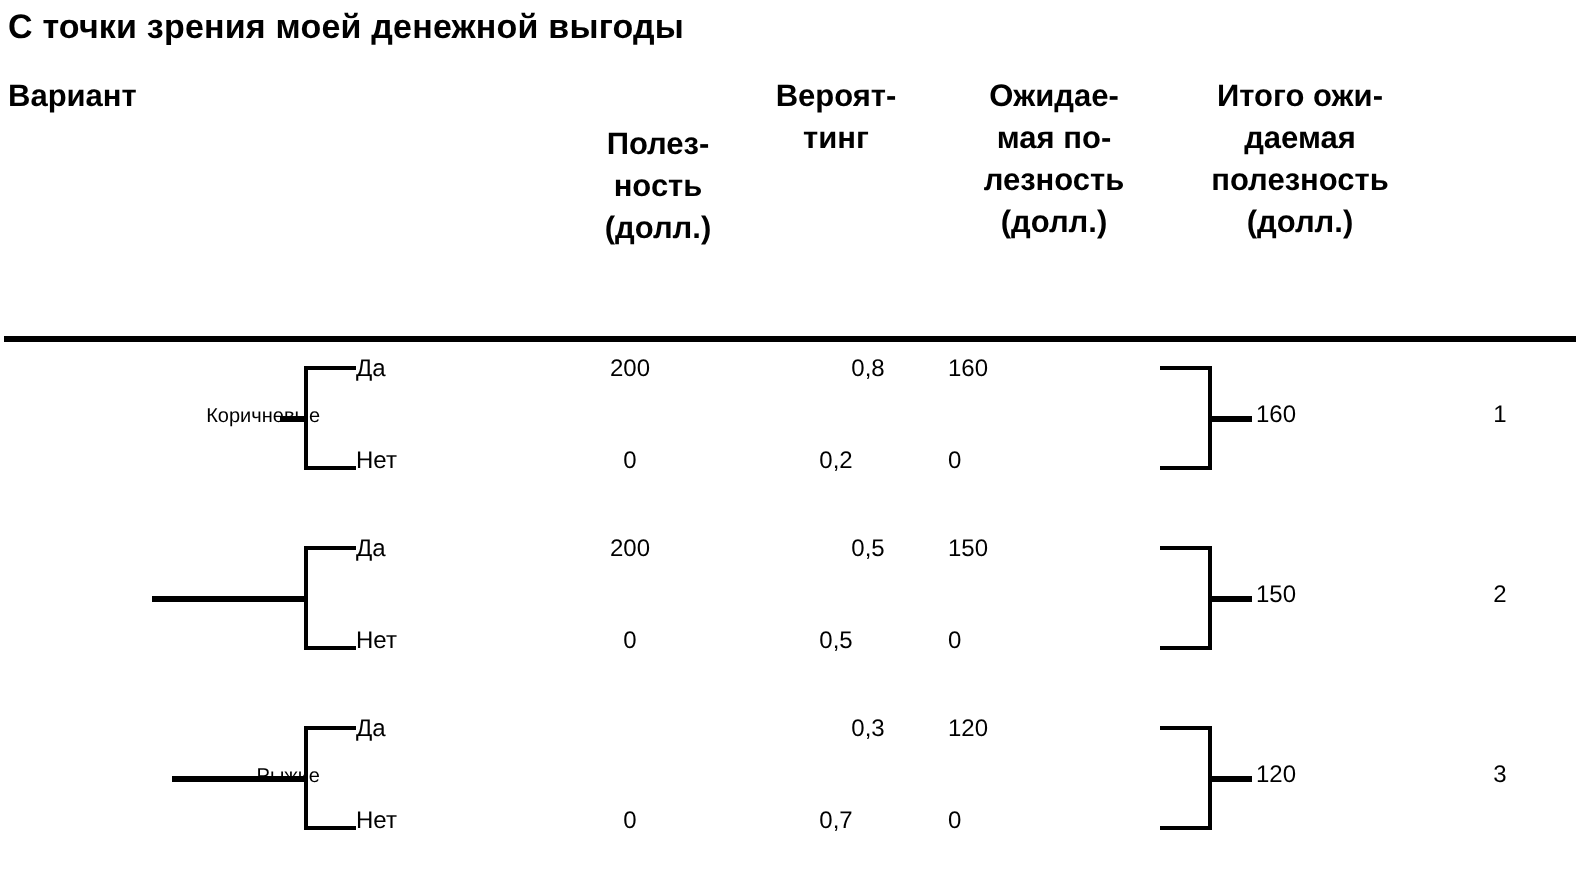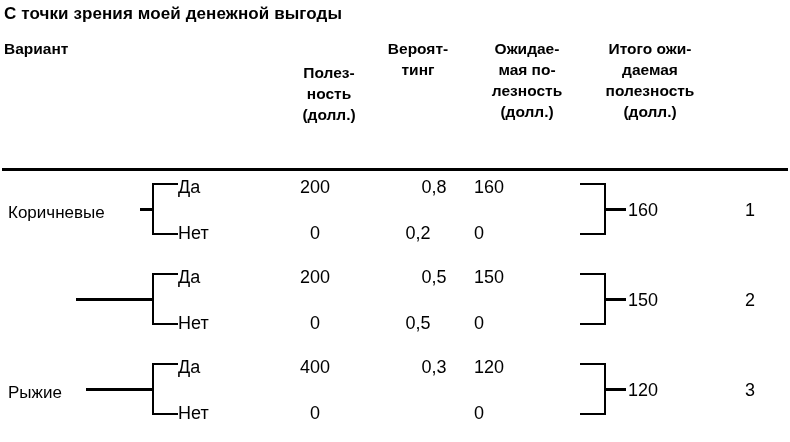--- a/index.html
+++ b/index.html
@@ -79,30 +79,30 @@
     left: 0;
     width: 790px;
     height: 88px;
   }
   .row-0 { top: 0px; }
   .row-1 { top: 90px; }
   .row-2 { top: 180px; }
 
   .cell {
     position: absolute;
-    font-size: 18px;
+    font-size: 12px;
     text-align: center;
   }
 
   .c-variant {
-    left: 8px;
+    left: 20px;
     width: 140px;
     top: 32px;
-    text-align: left;
-    font-size: 17px;
+    text-align: right;
+    font-size: 10px;
   }
   .c-yes  { left: 178px; width: 64px; top: 6px;  text-align: left; }
   .c-no   { left: 178px; width: 64px; top: 52px; text-align: left; }
 
   .c-util-yes  { left: 262px; width: 106px; top: 6px;  }
   .c-util-no   { left: 262px; width: 106px; top: 52px; }
   .c-prob-yes  { left: 384px; width: 100px; top: 6px;  }
   .c-prob-no   { left: 368px; width: 100px; top: 52px; }
   .c-exp-yes   { left: 468px; width: 110px; top: 6px;  text-align: left; padding-left: 6px; }
   .c-exp-no    { left: 468px; width: 110px; top: 52px; text-align: left; padding-left: 6px; }
@@ -216,23 +216,23 @@
       <div class="cell c-total">150</div>
       <div class="cell c-rating">2</div>
     </div>
 
     <div class="row row-2">
       <div class="stem-left stem-left-2"></div>
       <div class="bracket-left"></div>
       <div class="cell c-variant">Рыжие</div>
       <div class="cell c-yes">Да</div>
       <div class="cell c-no">Нет</div>
-      <div class="cell c-util-yes">400</div>
       <div class="cell c-util-no">0</div>
       <div class="cell c-prob-yes">0,3</div>
+      <div class="cell c-prob-no">0,7</div>
       <div class="cell c-exp-yes">120</div>
       <div class="cell c-exp-no">0</div>
       <div class="bracket-right"></div>
       <div class="stem-right"></div>
       <div class="cell c-total">120</div>
       <div class="cell c-rating">3</div>
     </div>
 
   </div>
 </div>

